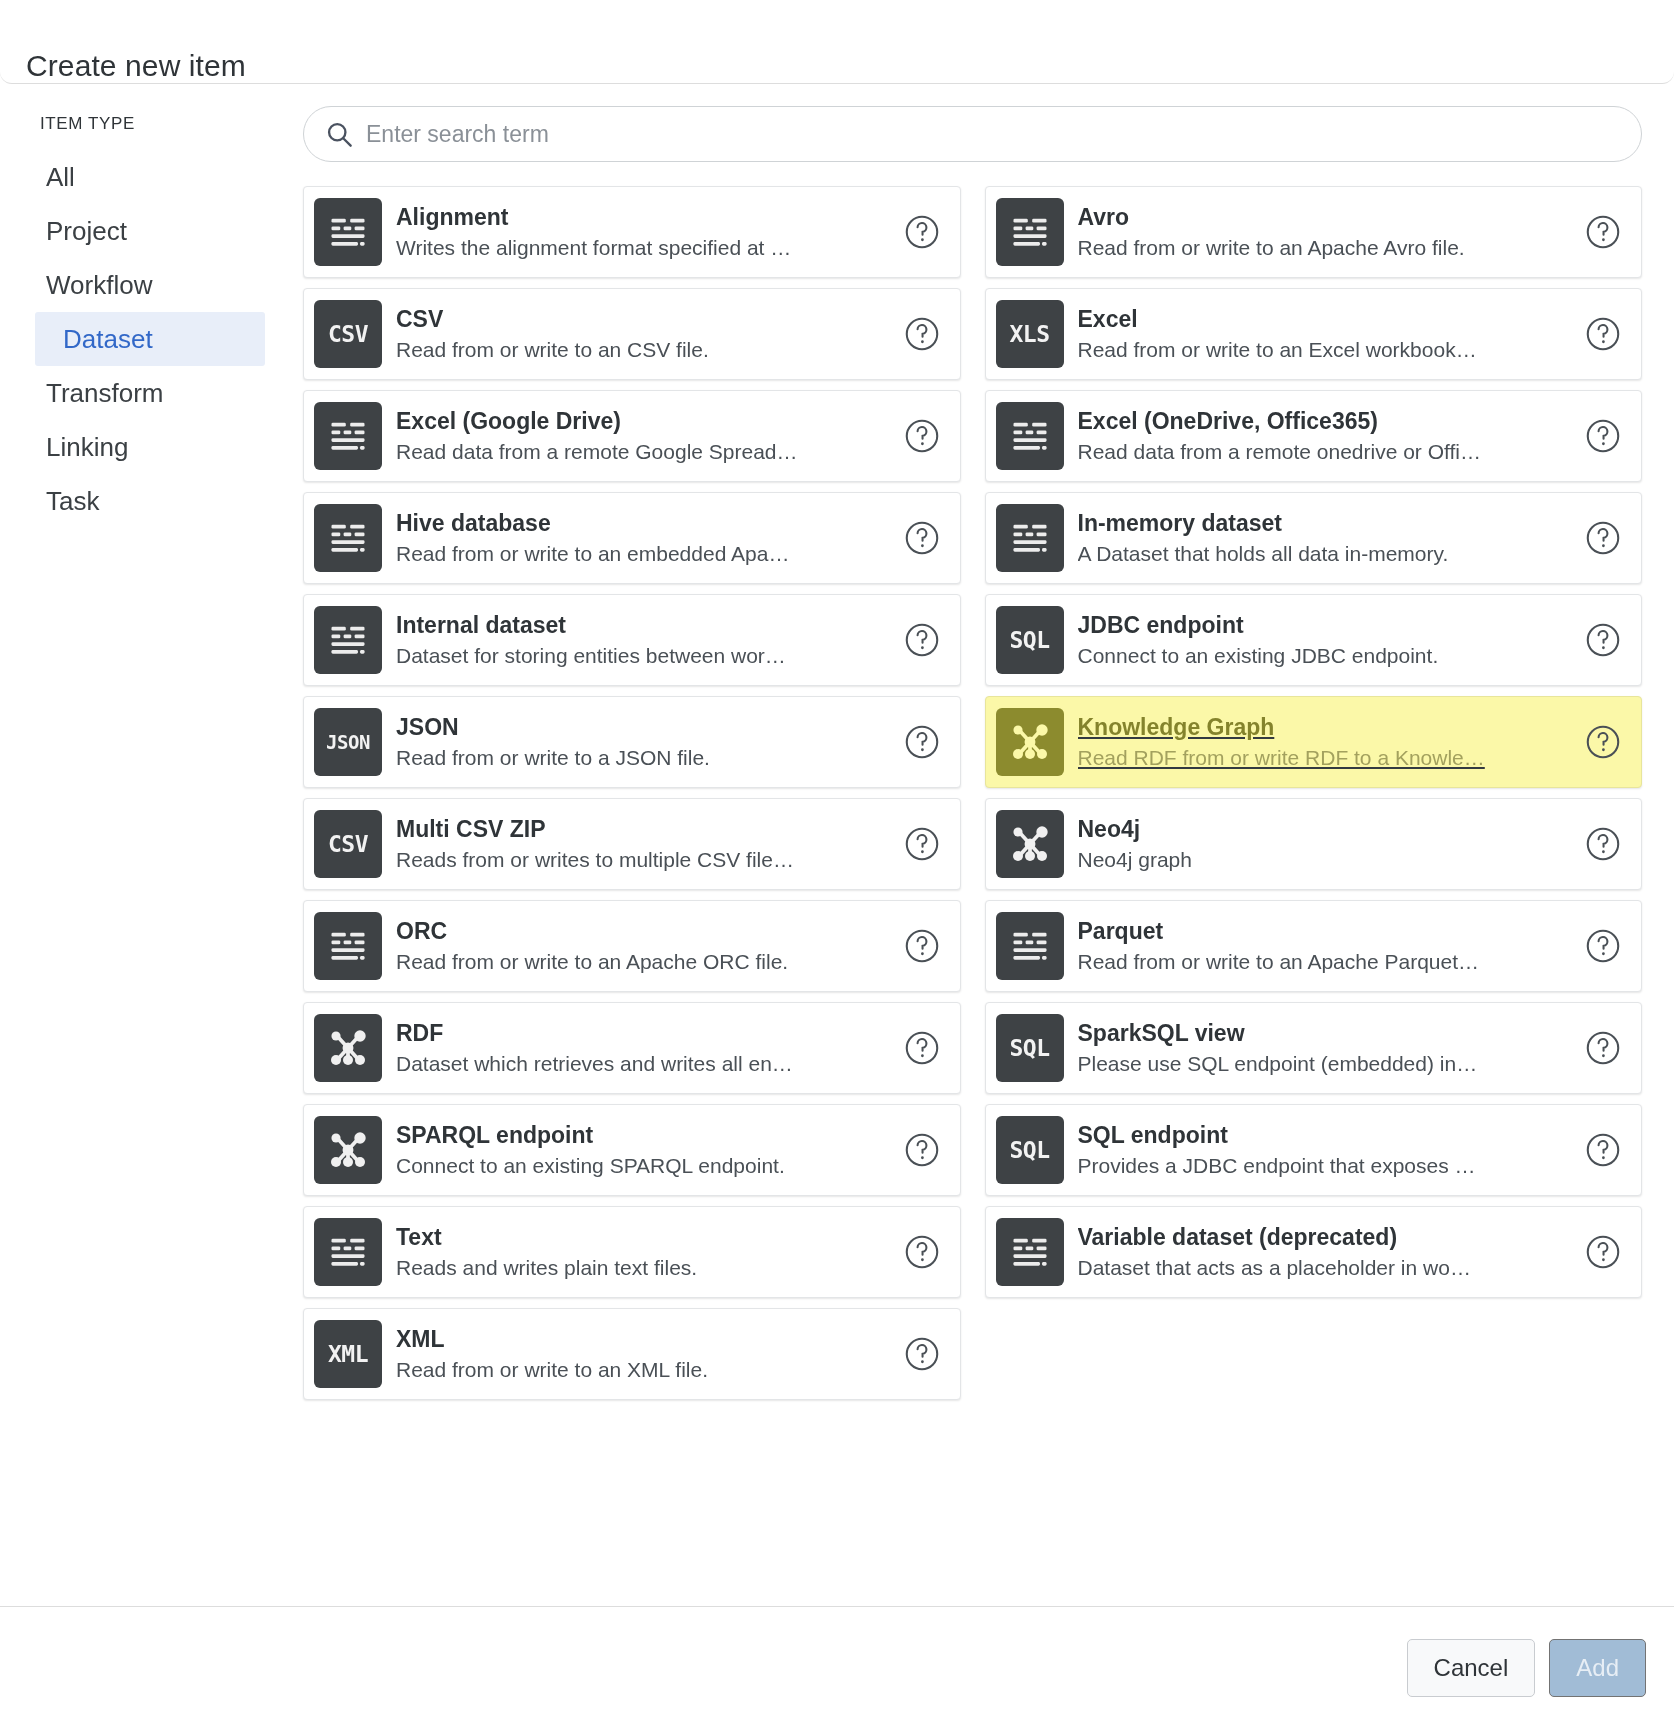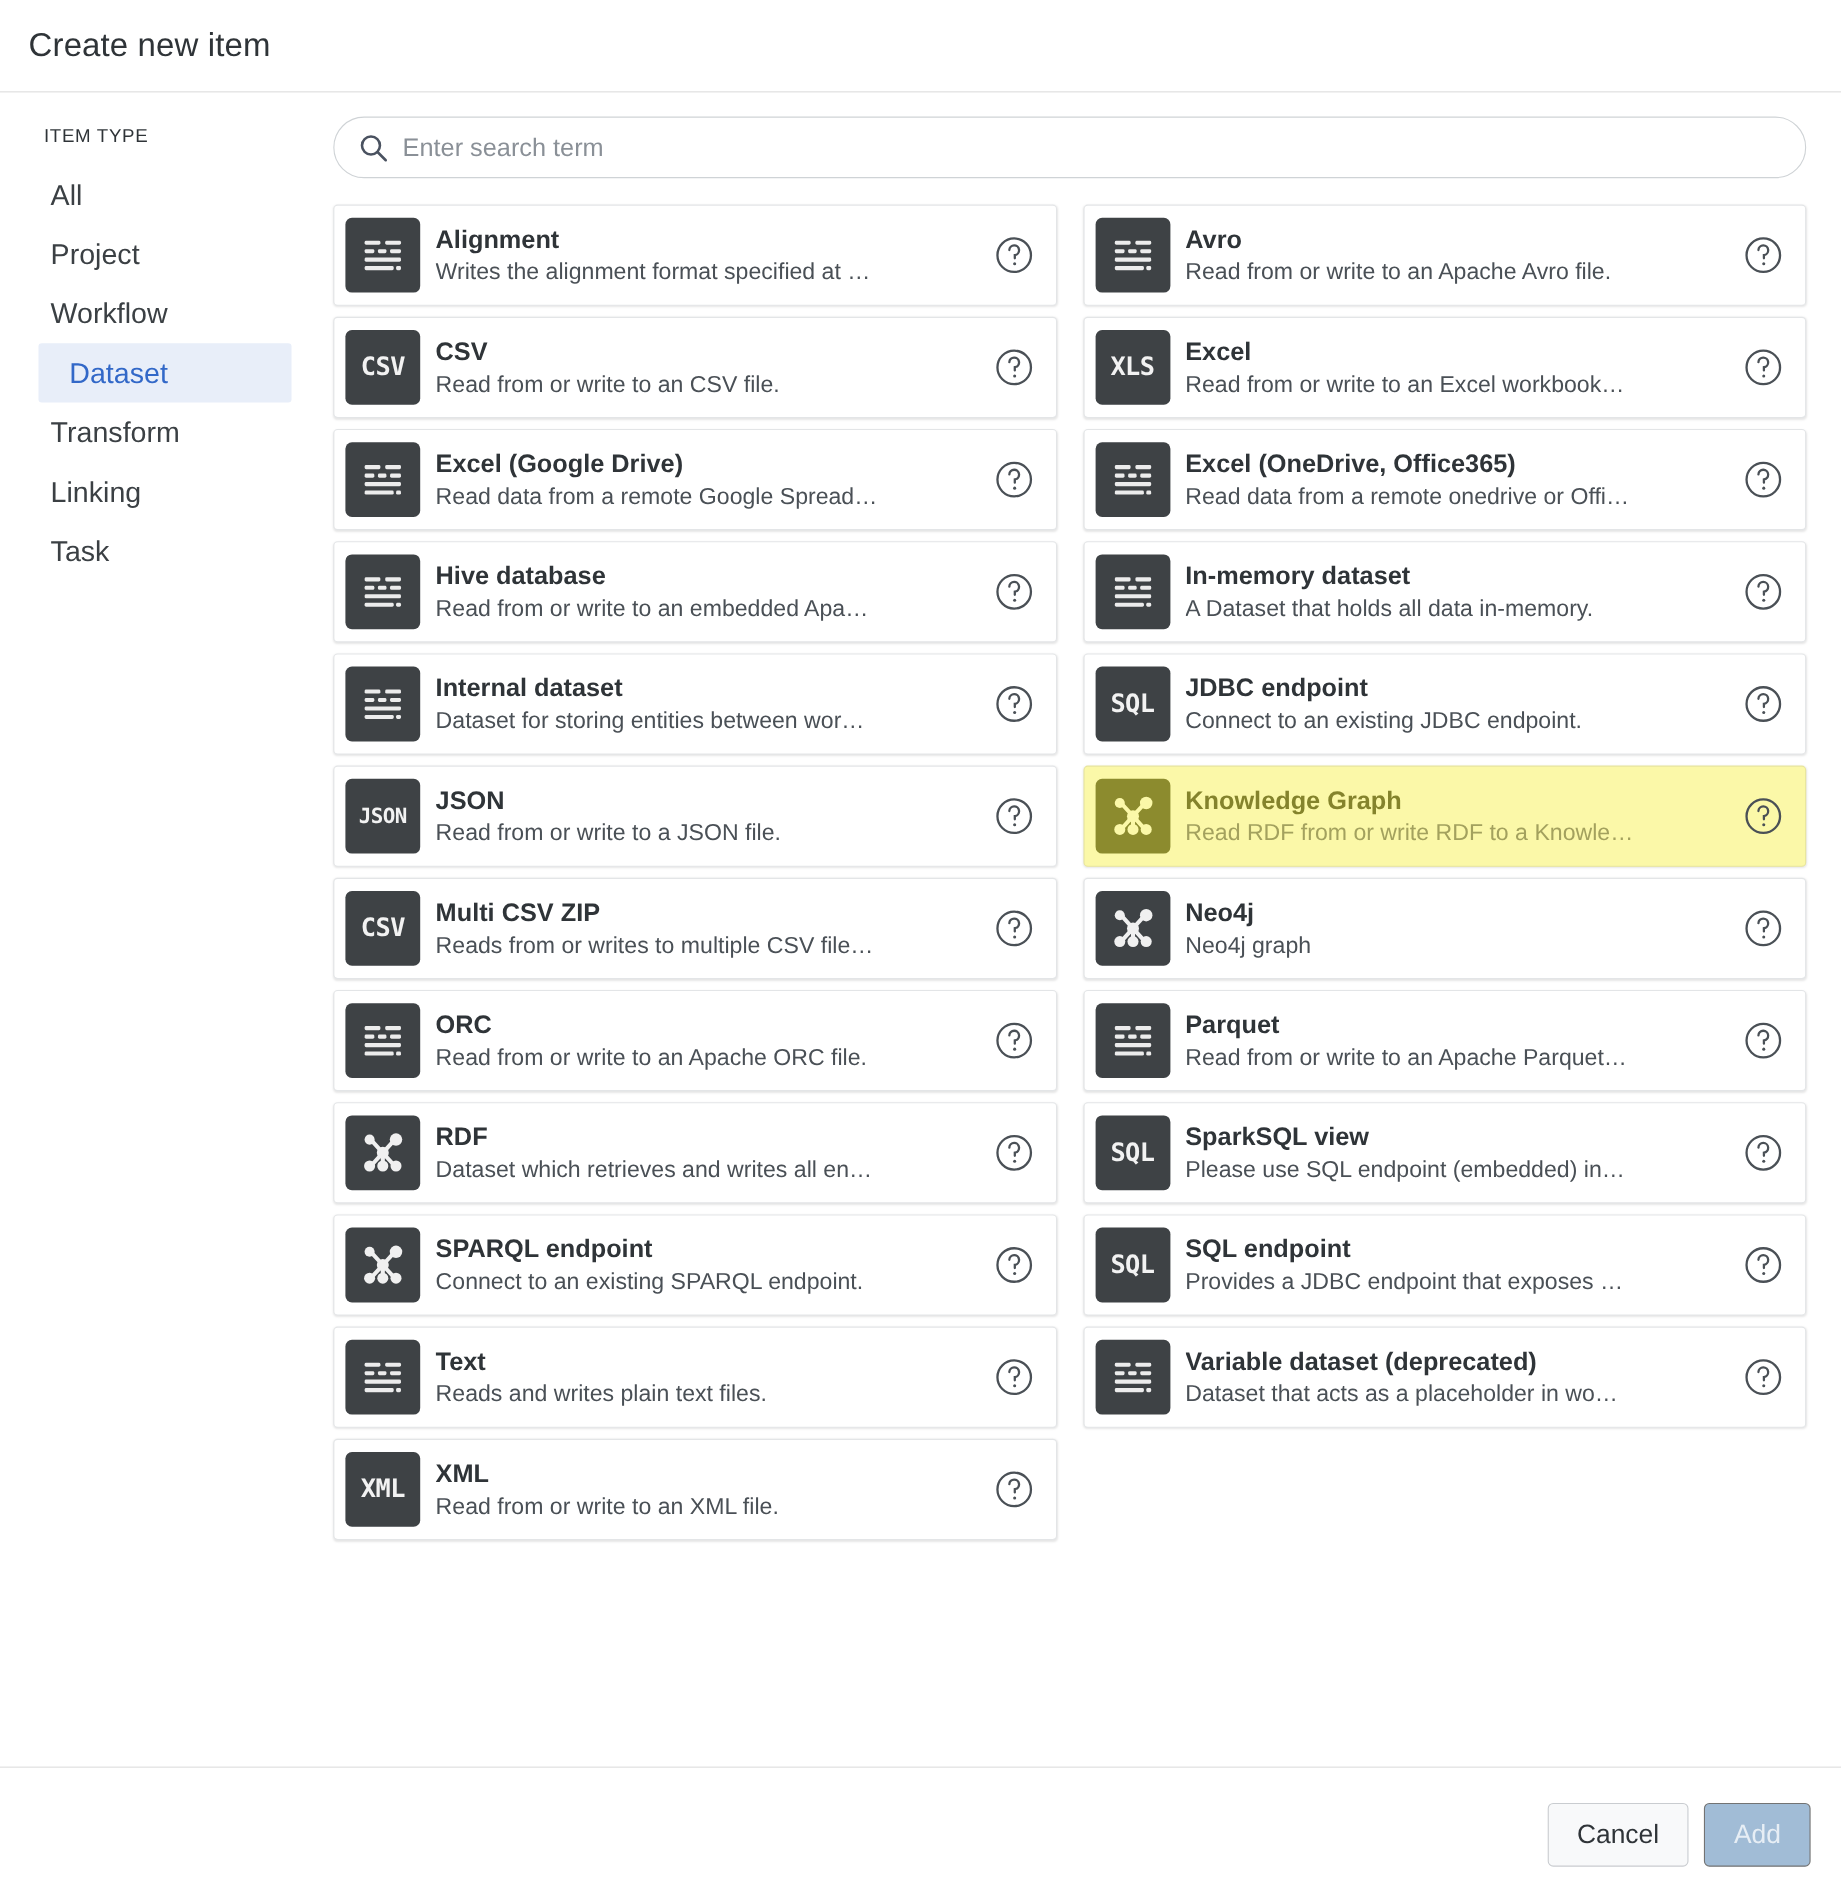--- a/index.html
+++ b/index.html
@@ -10,23 +10,24 @@
     font-family: "Liberation Sans", sans-serif;
     color: #333a40;
     overflow: hidden;
   }
   .dialog { width: 1674px; height: 1728px; display: flex; flex-direction: column; background:#fff; }
 
   
   .dlg-header {
     height: 84px;
     flex: 0 0 84px;
-    display: flex; align-items: center;
+    display: flex; align-items: flex-end;
     padding: 0 26px;
     border-bottom: 1px solid #dddddd;
+    border-radius: 12px;
   }
   .dlg-title { font-size: 30px; font-weight: 400; color: #2f3438; letter-spacing: .1px; }
 
   
   .dlg-body { flex: 1 1 auto; display: flex; padding: 0; overflow: hidden; }
 
   
   .sidebar { width: 300px; flex: 0 0 300px; padding: 30px 0 0 0; }
   .sidebar-head {
     font-size: 17px; font-weight: normal; letter-spacing: .6px;
@@ -71,21 +72,21 @@
     display: flex; align-items: center;
     height: 92px;
     background: #fff;
     border: 1px solid #e3e5e7;
     border-radius: 4px;
     box-shadow: 0 1px 2px rgba(0,0,0,.10);
     padding: 0 0 0 0;
     cursor: pointer;
     overflow: hidden;
   }
-  .card.selected { background: #fbf8a8; border-color: #e8e59b; }
+  .card.selected { background: #fbf8a8; border-color: #e8e59b; text-decoration: underline; }
 
   .card-icon {
     width: 68px; height: 68px; flex: 0 0 68px;
     margin: 0 14px 0 10px;
     border-radius: 6px;
     background: #3e4245;
     display: flex; align-items: center; justify-content: center;
     color: #ffffff;
   }
   .card.selected .card-icon { background: #8c8b2e; }

